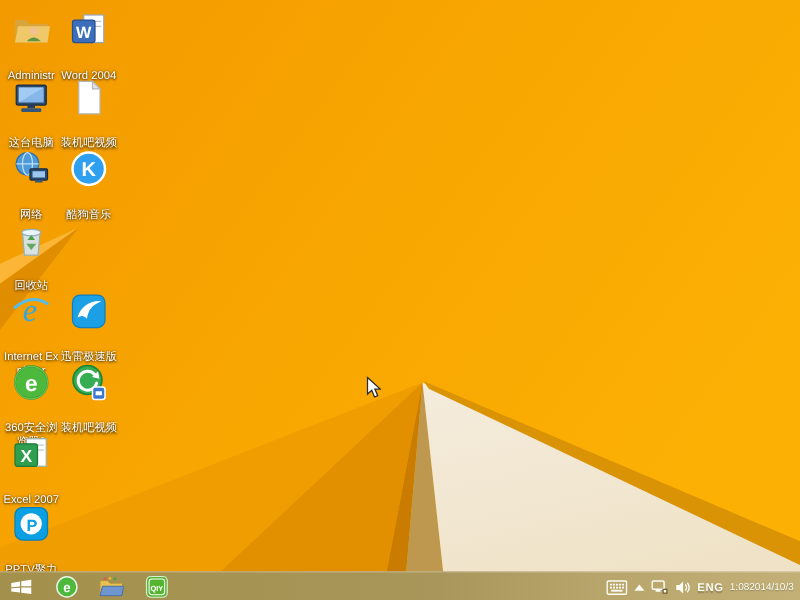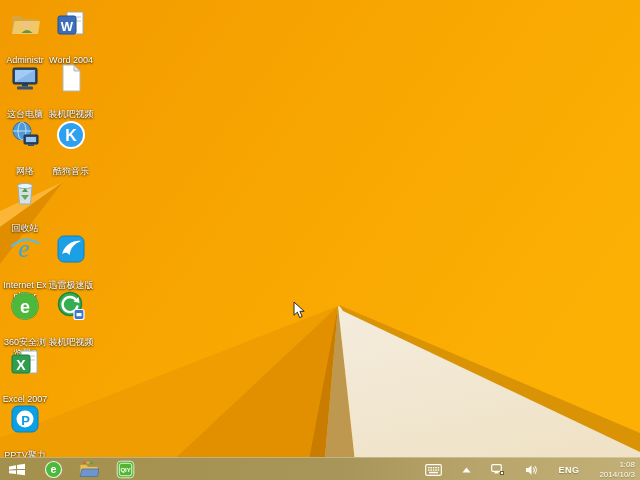--- a/index.html
+++ b/index.html
@@ -33,29 +33,29 @@
   }
   .tb-btn{
     height:23px;width:30px;display:flex;align-items:center;justify-content:center;
     flex:none;cursor:pointer;
   }
   .tb-btn svg{display:block;}
   #start-button{margin-left:2px;}
   .tb-gap{width:6px;flex:none;}
   #tray{
     position:absolute;right:3px;top:0;height:23px;
-    display:flex;align-items:center;gap:20px;
+    display:flex;align-items:center;gap:5px;
   }
   .tray-ic{display:flex;align-items:center;justify-content:center;cursor:pointer;}
   #lang-indicator{
     color:#fdfcf5;font-size:9px;font-weight:bold;letter-spacing:.5px;cursor:pointer;
     text-shadow:0 1px 1px rgba(0,0,0,.25);
   }
   #clock{
-    display:flex;flex-direction:column;align-items:flex-end;justify-content:center;
+    display:flex;flex-direction:row;align-items:flex-end;justify-content:center;
     color:#fdfcf5;font-size:8px;line-height:9.5px;cursor:pointer;
     text-shadow:0 1px 1px rgba(0,0,0,.25);padding-right:2px;
   }
   
   #cursor{position:absolute;left:293px;top:301px;pointer-events:none;}
 </style>
 </head>
 <body>
 
 <div id="screen">

